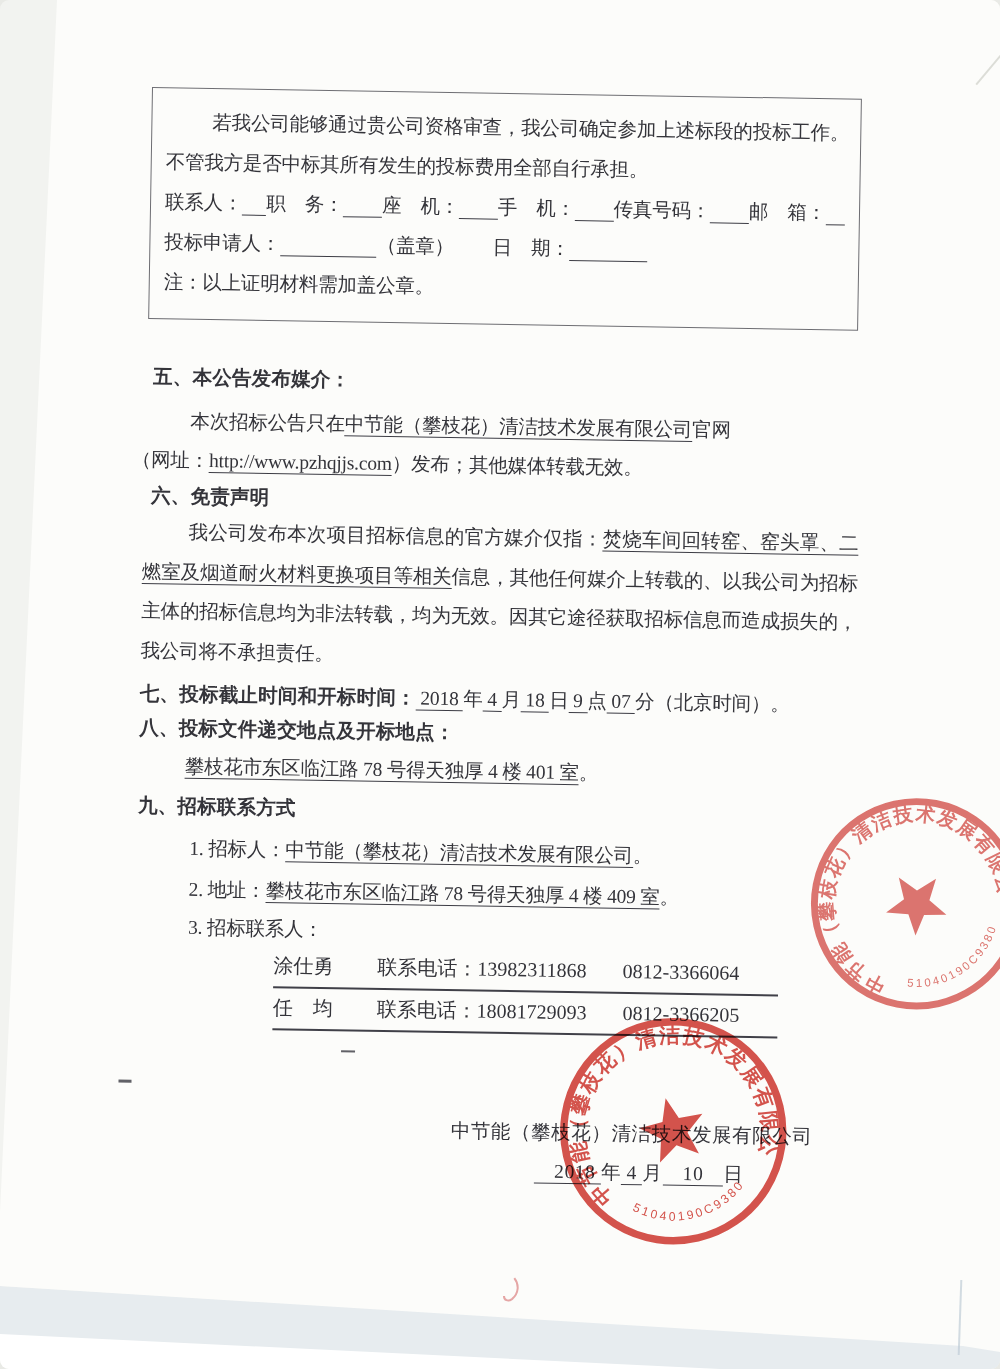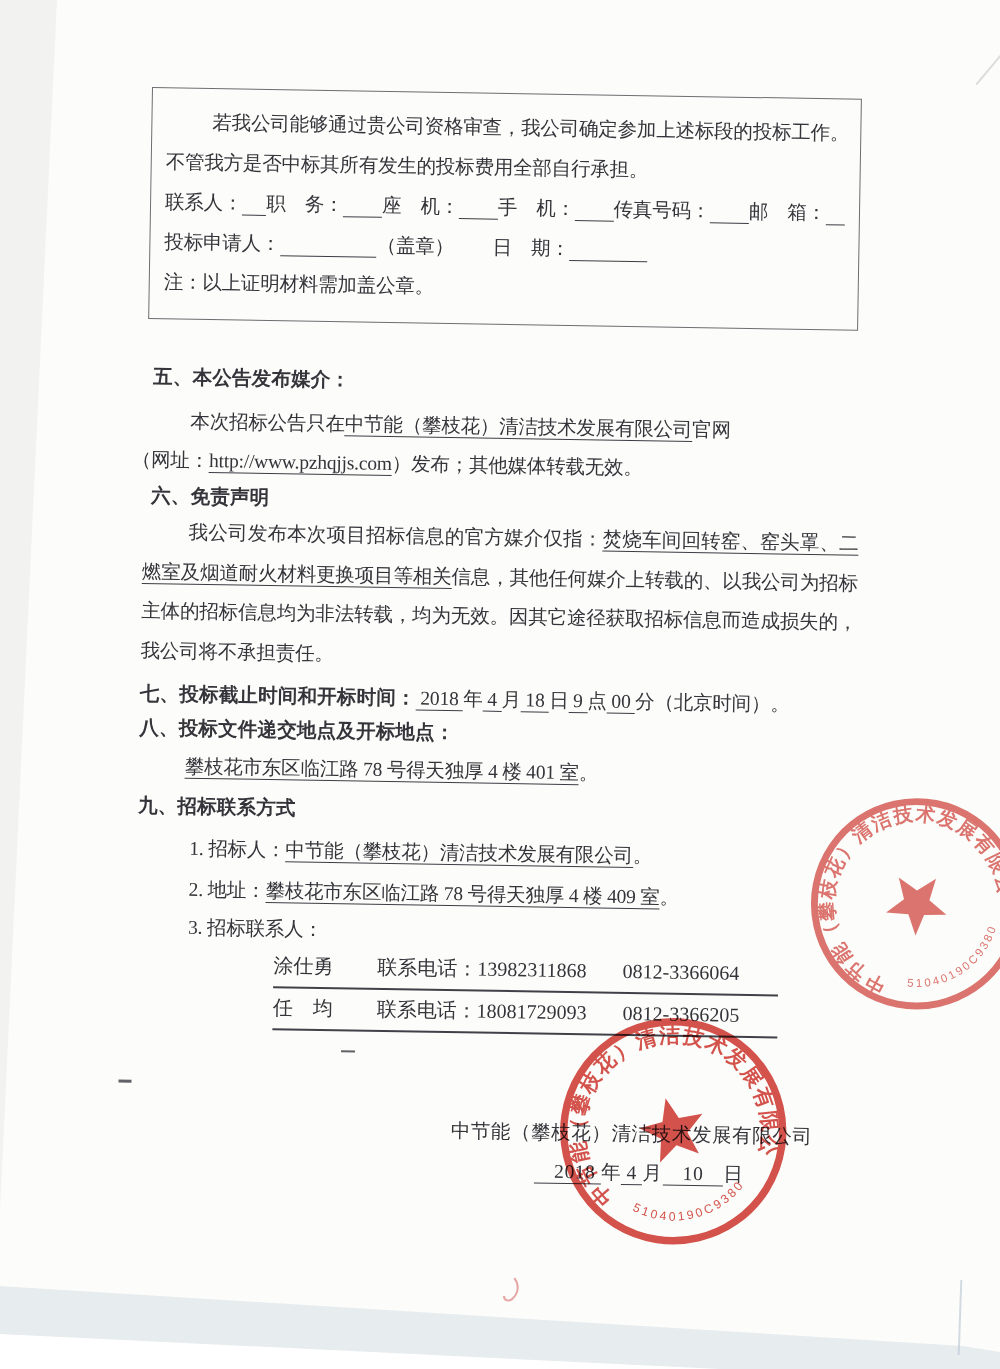--- a/index.html
+++ b/index.html
@@ -1,17 +1,17 @@
 <!DOCTYPE html>
 <html><head>
 <meta charset="utf-8">
 <style>
   html,body{margin:0;padding:0;background:#e9eae6;}
   .canvas{position:relative;width:1000px;height:1369px;overflow:hidden;background:#f2f3f0;
-          font-family:"Liberation Serif",serif;color:#34343a;}
+          font-family:"Liberation Serif",serif;color:#34343a;border-radius:9px;}
   
   .below-paper{position:absolute;inset:0;background:#ffffff;
      clip-path:polygon(0 1332px,1000px 1369px,0 1369px);}
   .edge-band{position:absolute;inset:0;background:#e7ecef;
      clip-path:polygon(0 1286px,963px 1344px,1000px 1348px,1000px 1369px,720px 1369px,0 1334px);}
   .paper{position:absolute;inset:0;background:#fcfcfa;
      clip-path:polygon(57px 0,1000px 0,1000px 1352px,963px 1346px,0 1286px,0 1212px);}
   .crease{position:absolute;left:968px;top:66px;width:46px;height:2px;background:#dcddd7;
      transform:rotate(-50deg);}
   .paper-right-line{position:absolute;left:959px;top:1280px;width:2px;height:75px;background:#bcc9d4;
@@ -68,21 +68,21 @@
       <p class="bline"><span>注：以上证明材料需加盖公章。</span></p>
     </div>
 
     <p class="line heading" style="left:158px;top:362px"><span>五、本公告发布媒介：</span></p>
     <p class="line" style="left:150px;top:407px;text-indent:46px"><span>本次招标公告只在</span><span class="u">中节能（攀枝花）清洁技术发展有限公司</span><span>官网</span></p>
     <p class="line" style="left:138px;top:446px"><span>（网址：</span><span class="u">http://www.pzhqjjs.com</span><span>）发布；其他媒体转载无效。</span></p>
 
     <p class="line heading" style="left:158px;top:481px"><span>六、免责声明</span></p>
     <p class="para lh indent" style="left:150px;top:512px;width:716px"><span>我公司发布本次项目招标信息的官方媒介仅指：</span><span class="u">焚烧车间回转窑、窑头罩、二燃室及烟道耐火材料更换项目等相关</span><span>信息，其他任何媒介上转载的、以我公司为招标主体的招标信息均为非法转载，均为无效。因其它途径获取招标信息而造成损失的，我公司将不承担责任。</span></p>
 
-    <p class="line" style="left:150px;top:679px"><span class="h">七、投标截止时间和开标时间：</span><span class="u"> 2018 </span><span>年</span><span class="u"> 4 </span><span>月</span><span class="u"> 18 </span><span>日</span><span class="u"> 9 </span><span>点</span><span class="u"> 00 </span><span>分（北京时间）。</span></p>
+    <p class="line" style="left:150px;top:679px"><span class="h">七、投标截止时间和开标时间：</span><span class="u"> 2018 </span><span>年</span><span class="u"> 4 </span><span>月</span><span class="u"> 18 </span><span>日</span><span class="u"> 9 </span><span>点</span><span class="u"> 07 </span><span>分（北京时间）。</span></p>
 
     <p class="line heading" style="left:150px;top:713px"><span>八、投标文件递交地点及开标地点：</span></p>
     <p class="line" style="left:196px;top:752px"><span class="u">攀枝花市东区临江路 78 号得天独厚 4 楼 401 室</span><span>。</span></p>
 
     <p class="line heading" style="left:150px;top:791px"><span>九、招标联系方式</span></p>
     <p class="line" style="left:202px;top:834px"><span>1. 招标人：</span><span class="u">中节能（攀枝花）清洁技术发展有限公司</span><span>。</span></p>
     <p class="line" style="left:202px;top:875px"><span>2. 地址：</span><span class="u">攀枝花市东区临江路 78 号得天独厚 4 楼 409 室</span><span>。</span></p>
     <p class="line" style="left:202px;top:913px"><span>3. 招标联系人：</span></p>
 
     <div class="contact-row" style="top:950px">

